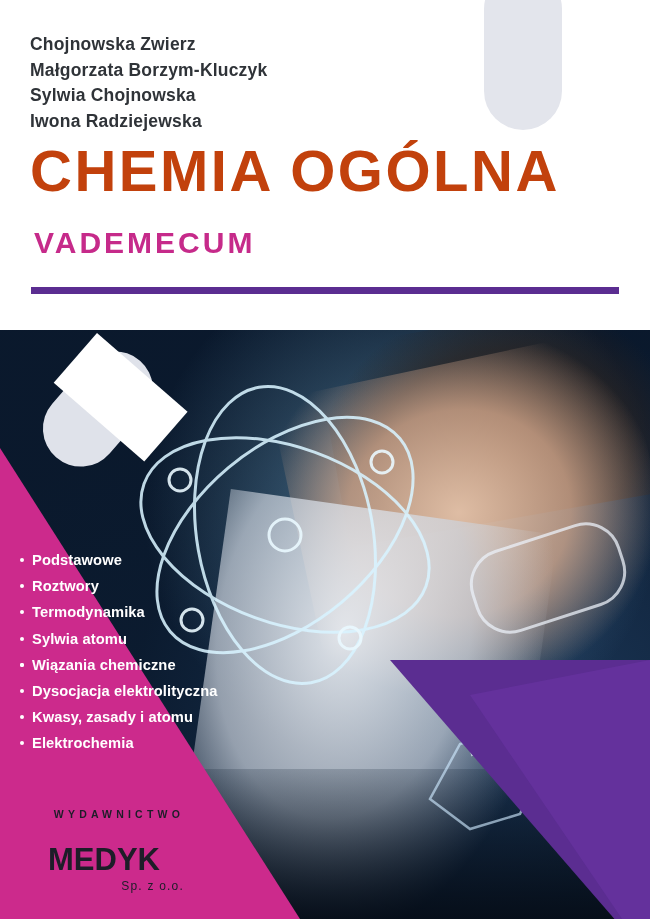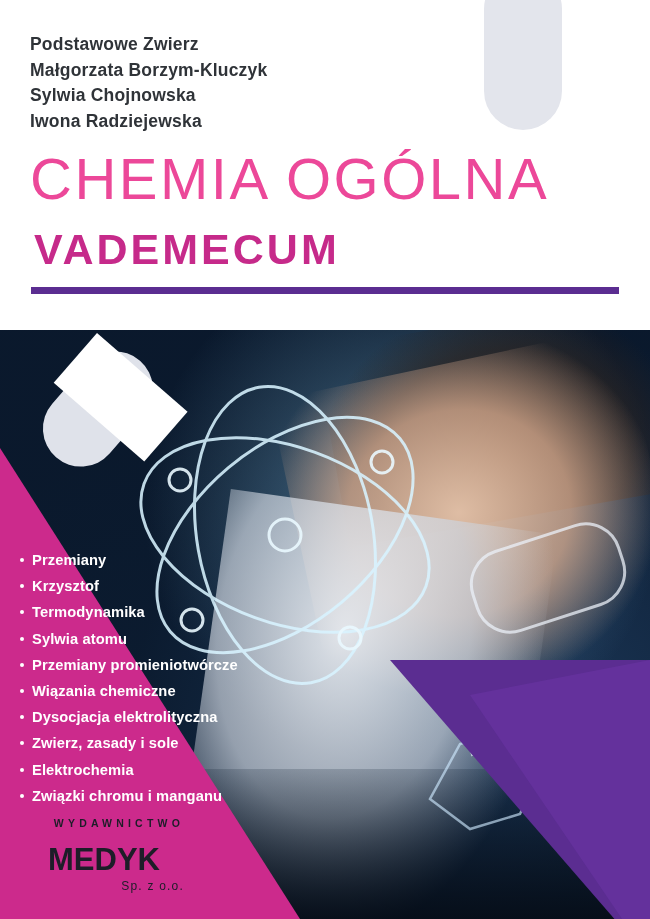--- a/index.html
+++ b/index.html
@@ -47,34 +47,34 @@
     font-size: 17.5px;
     font-weight: bold;
     line-height: 1.47;
     letter-spacing: 0.2px;
   }
 
   
   .title-main {
     position: absolute;
     left: 30px;
-    top: 150px;
-    color: #ec4899;
+    top: 142px;
+    color: #c2410c;
     font-size: 58px;
-    font-weight: normal;
+    font-weight: bold;
     letter-spacing: 2.5px;
     line-height: 1;
     white-space: nowrap;
   }
   .title-sub {
     position: absolute;
     left: 34px;
     top: 228px;
     color: #c62a8a;
-    font-size: 43px;
+    font-size: 30px;
     font-weight: bold;
     letter-spacing: 3px;
     line-height: 1;
     white-space: nowrap;
   }
   .title-rule {
     position: absolute;
     left: 31px;
     top: 287px;
     width: 588px;
@@ -250,39 +250,39 @@
   }
   .publisher-word {
     font-size: 10.5px;
     font-weight: bold;
     letter-spacing: 4.2px;
     margin-left: 4px;
   }
   .publisher-mark {
     position: relative;
     height: 44px;
-    margin-top: 8px;
+    margin-top: 17px;
   }
   .publisher-sub {
     font-size: 12px;
     letter-spacing: 1.2px;
     margin-top: -2px;
     margin-left: 36px;
   }
 </style>
 </head>
 <body>
 
 <div class="cover">
 
   <div class="deco-top-bar"></div>
   <div class="deco-top-bar2"></div>
 
   <div class="authors">
-    <div>Podstawowe Zwierz</div>
+    <div>Chojnowska Zwierz</div>
     <div>Małgorzata Borzym-Kluczyk</div>
     <div>Sylwia Chojnowska</div>
     <div>Iwona Radziejewska</div>
   </div>
 
   <div class="title-main">CHEMIA OGÓLNA</div>
   <div class="title-sub">VADEMECUM</div>
   <div class="title-rule"></div>
 
   <div class="photo-area">
@@ -325,57 +325,52 @@
   <div class="deco-grey-bar"></div>
   <div class="deco-grey-bar2"></div>
 
   <svg class="magenta-panel" viewBox="0 0 650 499" preserveAspectRatio="none">
     <path d="M0 28 L300 499 L0 499 Z" fill="#cc2a8c"></path>
   </svg>
 
   <div class="topics">
     <div class="topic-item">
       <span class="bullet"></span>
-      <span>Przemiany</span>
-    </div>
-    <div class="topic-item">
-      <span class="bullet"></span>
-      <span>Krzysztof</span>
+      <span>Podstawowe</span>
+    </div>
+    <div class="topic-item">
+      <span class="bullet"></span>
+      <span>Roztwory</span>
     </div>
     <div class="topic-item">
       <span class="bullet"></span>
       <span>Termodynamika</span>
     </div>
     <div class="topic-item">
       <span class="bullet"></span>
       <span>Sylwia atomu</span>
     </div>
     <div class="topic-item">
       <span class="bullet"></span>
-      <span>Przemiany promieniotwórcze</span>
     </div>
     <div class="topic-item">
       <span class="bullet"></span>
       <span>Wiązania chemiczne</span>
     </div>
     <div class="topic-item">
       <span class="bullet"></span>
       <span>Dysocjacja elektrolityczna</span>
     </div>
     <div class="topic-item">
       <span class="bullet"></span>
-      <span>Zwierz, zasady i sole</span>
+      <span>Kwasy, zasady i atomu</span>
     </div>
     <div class="topic-item">
       <span class="bullet"></span>
       <span>Elektrochemia</span>
-    </div>
-    <div class="topic-item">
-      <span class="bullet"></span>
-      <span>Związki chromu i manganu</span>
     </div>
   </div>
 
   <div class="publisher">
     <div class="publisher-word">WYDAWNICTWO</div>
     <div class="publisher-mark">
       <svg viewBox="0 0 160 44" width="160" height="44">
         <rect x="26" y="4" width="14" height="30" fill="#cc2a8c"></rect>
         <rect x="44" y="4" width="14" height="30" fill="#cc2a8c"></rect>
         <text x="80" y="33" text-anchor="middle" font-family="'Liberation Sans', sans-serif" font-size="31" font-weight="bold" fill="#1d1d28">MEDYK</text>

